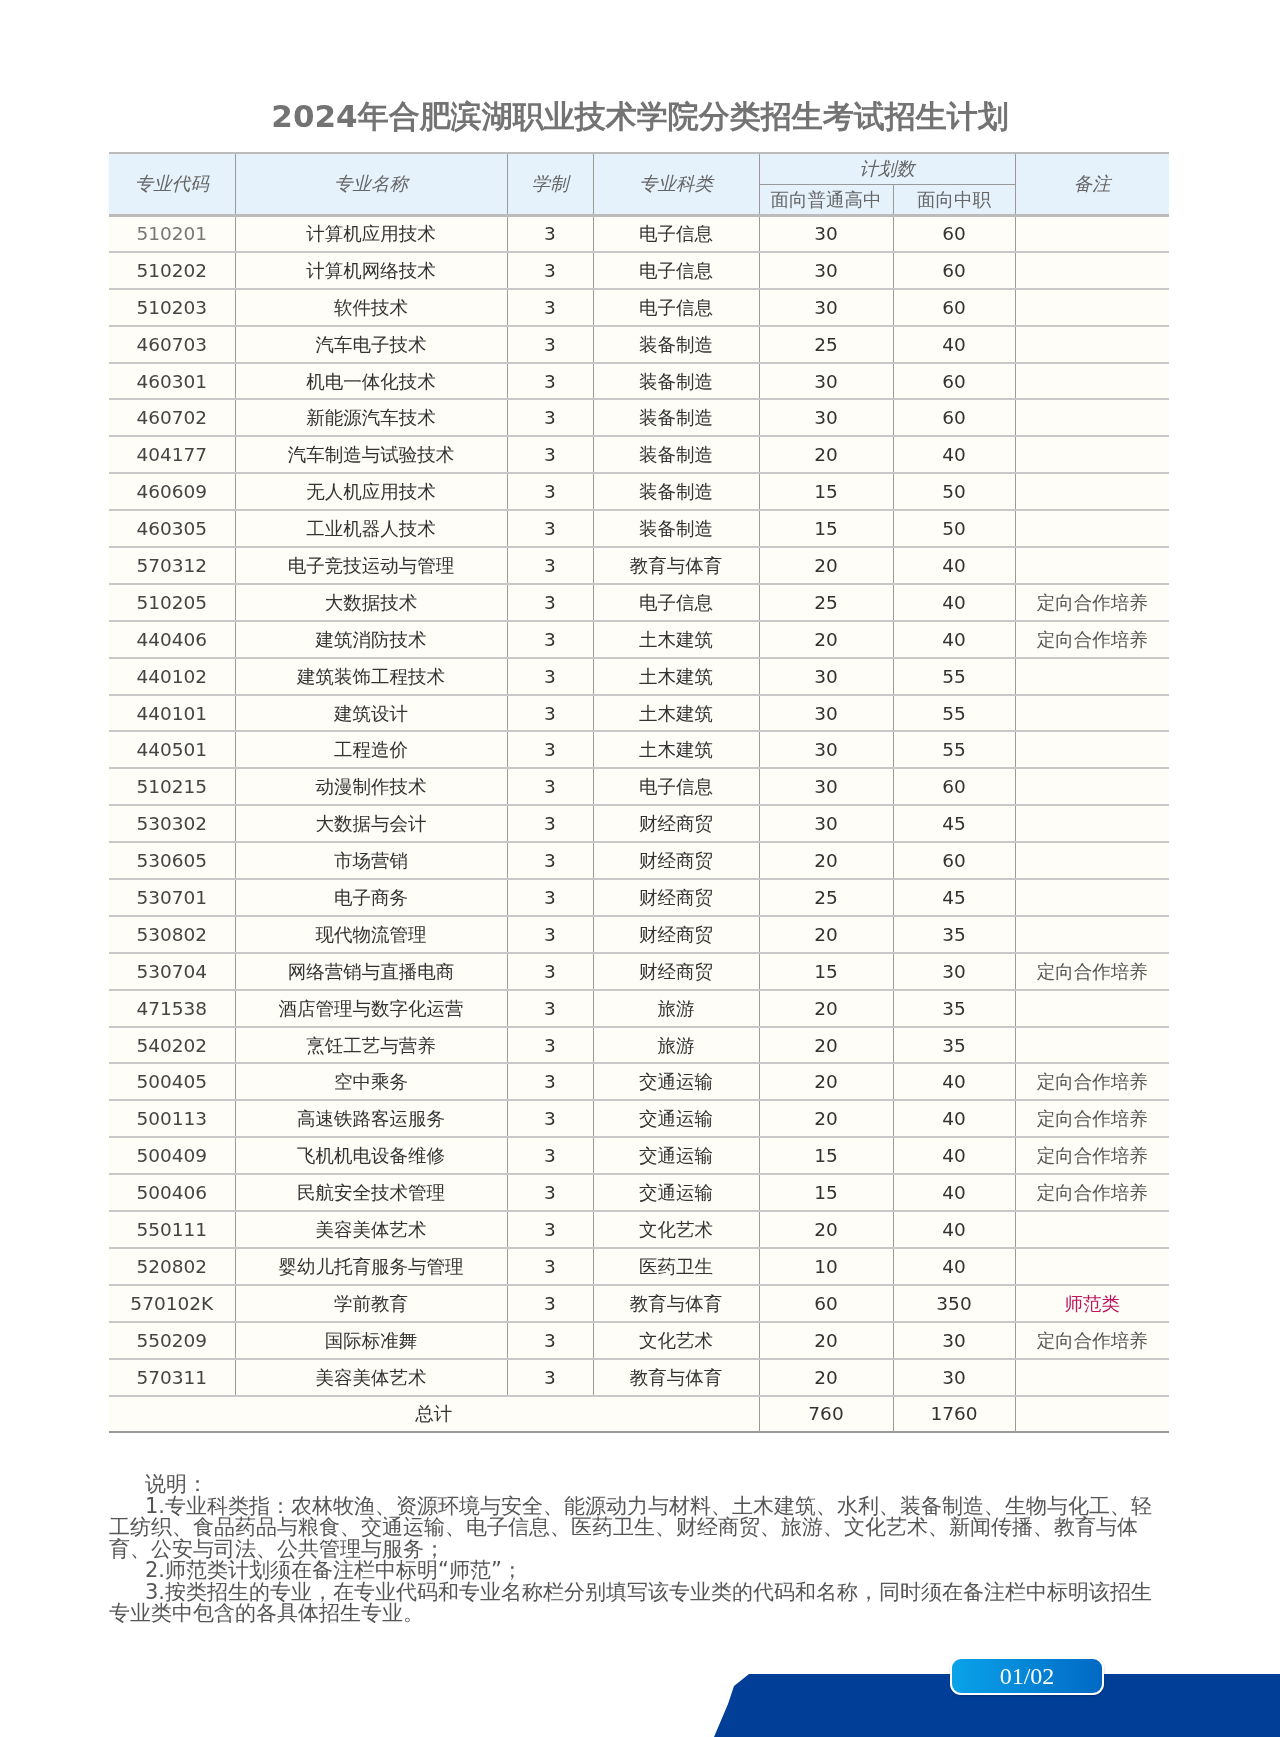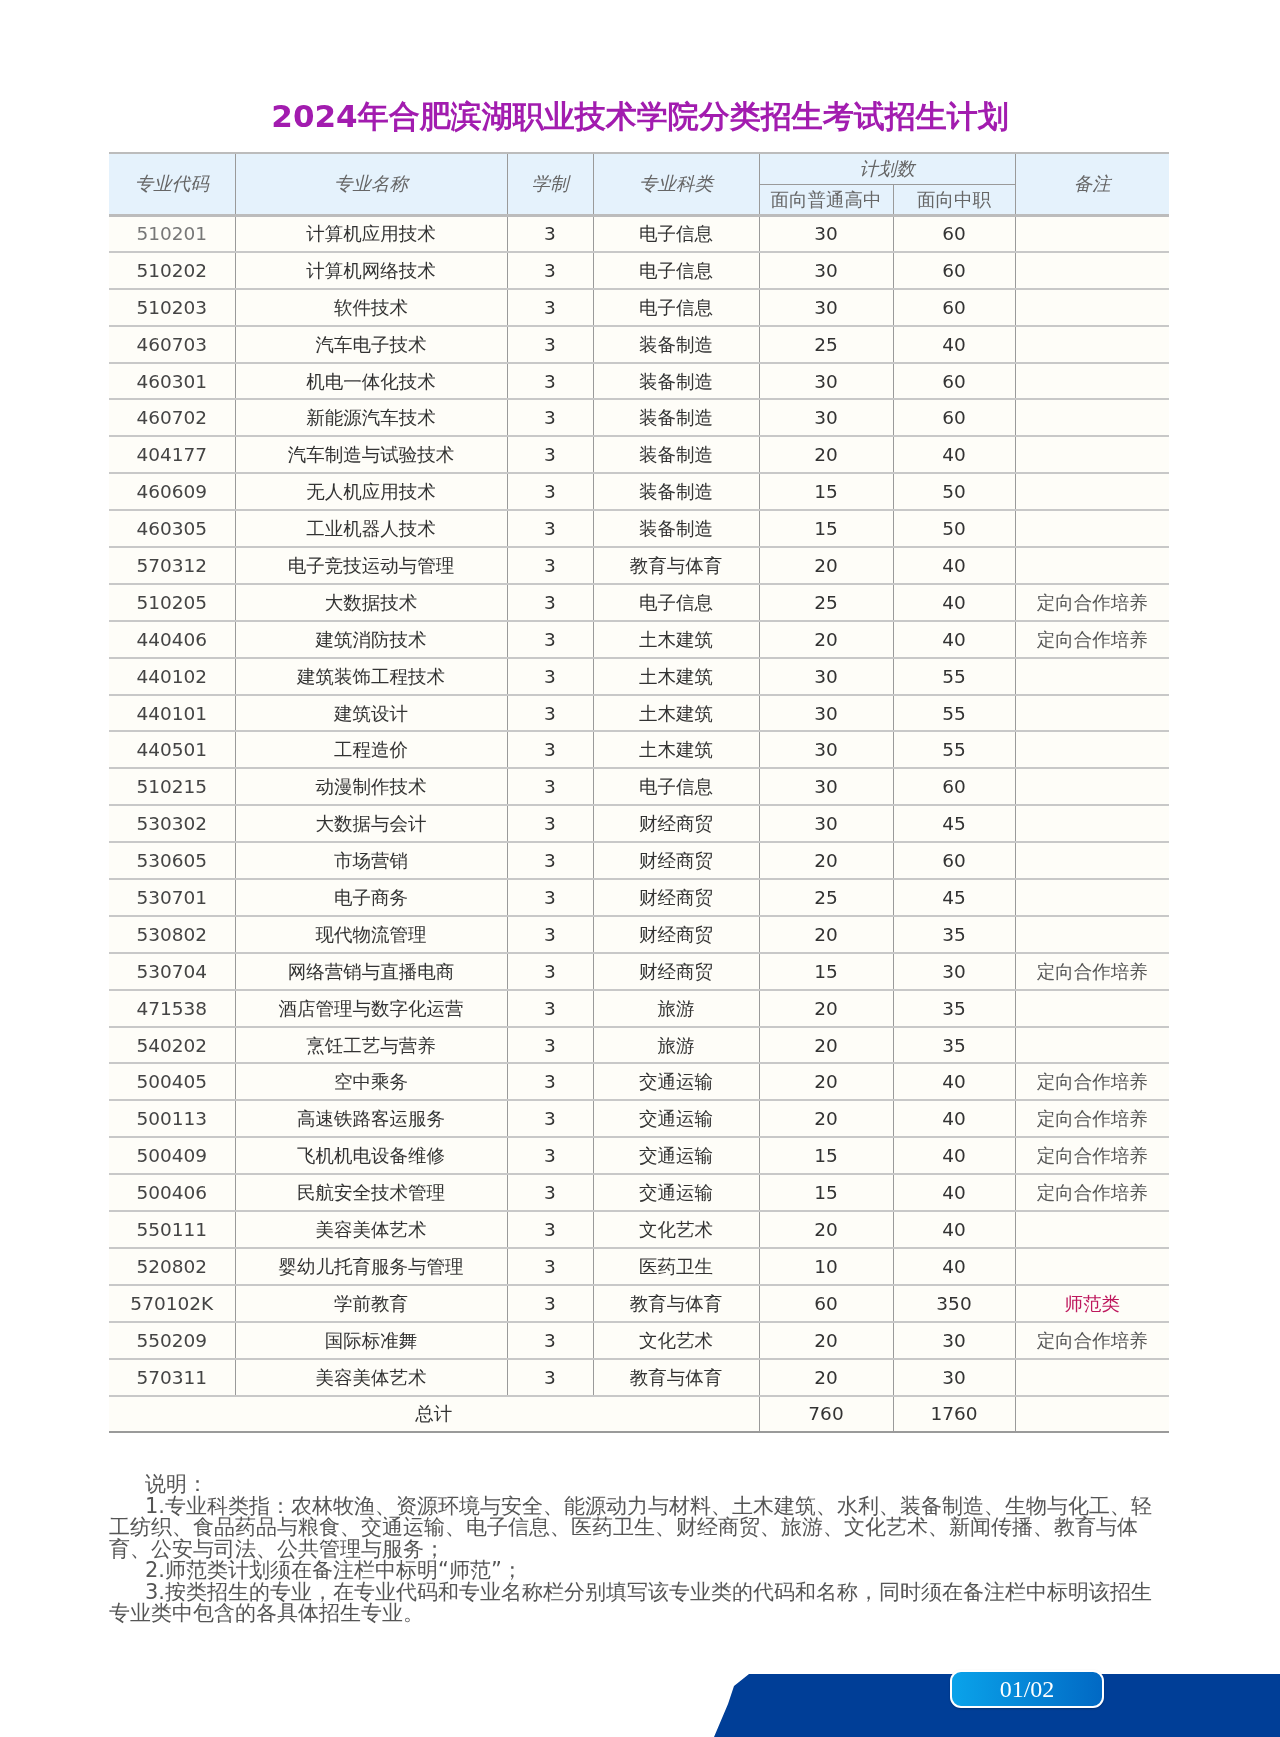--- a/index.html
+++ b/index.html
@@ -1,21 +1,21 @@
 <!DOCTYPE html>
 <html><head>
   <meta charset="utf-8">
   <style>
     * { box-sizing: border-box; margin: 0; padding: 0; }
     html, body { width: 1280px; height: 1737px; background: #ffffff; overflow: hidden; }
     body { position: relative; font-family: "DejaVu Sans", "Liberation Sans", sans-serif; color: #333; }
 
     .title {
       position: absolute; top: 96px; left: 0; width: 1280px;
-      text-align: center; font-size: 31px; font-weight: bold; color: #a21caf;
+      text-align: center; font-size: 31px; font-weight: bold; color: #737373;
       letter-spacing: 0px;
     }
 
     table.plan {
       position: absolute; top: 152px; left: 109px; width: 1060px;
       border-collapse: collapse; table-layout: fixed;
       font-size: 18.5px;
     }
     table.plan col.c-code { width: 126px; }
     table.plan col.c-name { width: 272px; }
@@ -64,21 +64,20 @@
       clip-path: polygon(35px 0, 100% 0, 100% 100%, 0 100%, 14px 30px, 20px 12px);
       border-top-left-radius: 26px;
     }
     .page-badge {
       position: absolute; left: 950px; top: 1657px; width: 154px; height: 38px;
       border-radius: 11px; border: 2px solid #ffffff;
       background: linear-gradient(90deg, #0aa3ea 0%, #0169c4 100%);
       color: #fff; font-family: "Liberation Serif", "DejaVu Serif", serif;
       font-size: 24px; text-align: center; line-height: 34px;
       box-shadow: 0 1px 2px rgba(0,0,0,0.25);
-      margin-top: 13px;
     }
   </style>
 </head>
 <body>
 
 <h1 class="title">2024年合肥滨湖职业技术学院分类招生考试招生计划</h1>
 
 <table class="plan">
   <colgroup>
     <col class="c-code">

